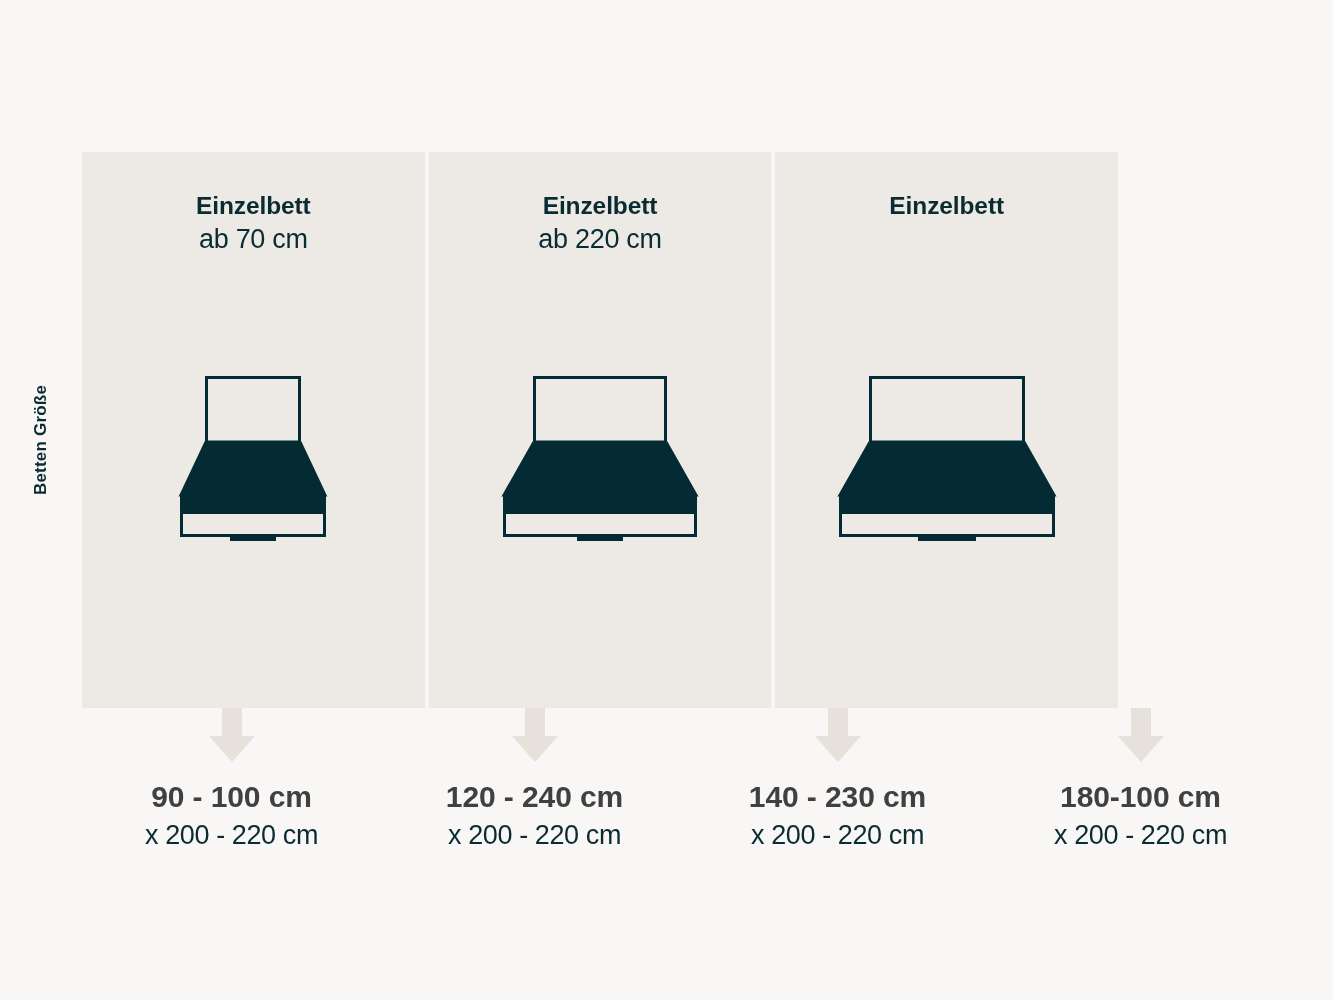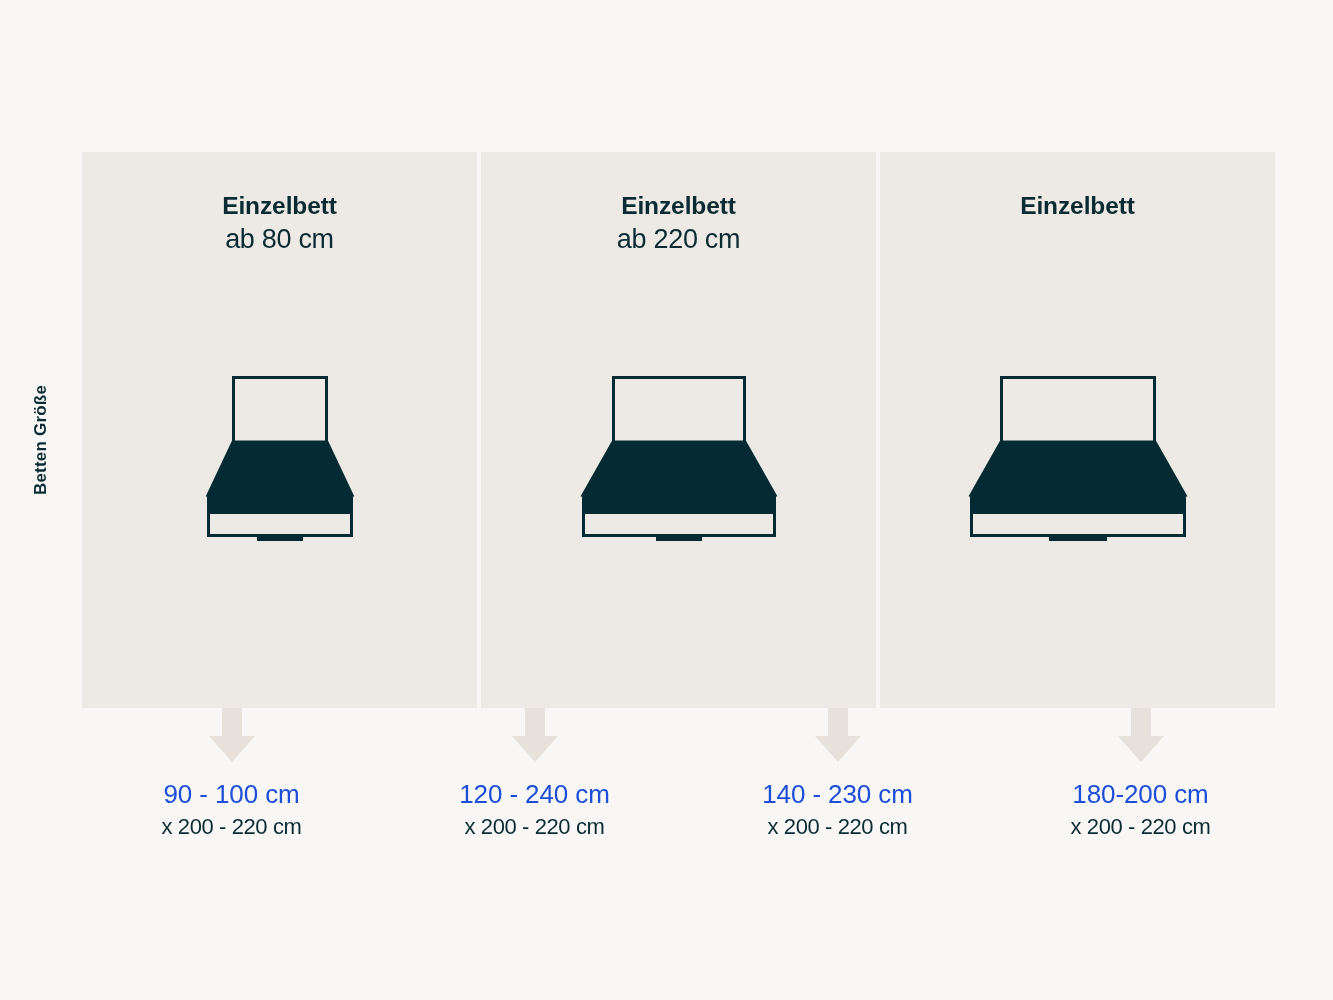--- a/index.html
+++ b/index.html
@@ -36,21 +36,21 @@
     font-weight: bold;
     letter-spacing: 0.2px;
     color: #0B2B33;
   }
 
   
   #columns {
     position: absolute;
     left: 82px;
     top: 152px;
-    width: 1193px;
+    width: 1036px;
     height: 556px;
     display: flex;
     gap: 4px;
   }
 
   .panel {
     flex: 1 1 0;
     background: #EDEAE5;
     position: relative;
   }
@@ -138,47 +138,47 @@
     width: 1208px;
     height: 100px;
     display: flex;
     gap: 4px;
   }
   .caption-cell {
     flex: 1 1 0;
     text-align: center;
   }
   .cap-main {
-    font-size: 26px;
-    font-weight: normal;
+    font-size: 30px;
+    font-weight: bold;
     letter-spacing: -0.1px;
     line-height: 1.25;
-    color: #1d4ed8;
+    color: #404040;
   }
   .cap-sub {
-    font-size: 22px;
+    font-size: 27px;
     font-weight: normal;
     letter-spacing: -0.4px;
     line-height: 1.45;
     color: #0B2B33;
   }
 </style>
 </head>
 <body>
 
 <div id="axis-label">
   <div class="rot">Betten Größe</div>
 </div>
 
 <div id="columns">
 
   <div class="panel">
     <div class="panel-head">
       <div class="panel-title">Einzelbett</div>
-      <div class="panel-sub">ab 80 cm</div>
+      <div class="panel-sub">ab 70 cm</div>
     </div>
     <div class="bed-wrap">
       <svg class="bed-svg" width="158" height="180" viewBox="0 0 158 180">
         <g fill="#042B33" stroke="#042B33" stroke-width="3" stroke-linejoin="miter">
           <rect x="32.5" y="7.5" width="93" height="66" fill="none"></rect>
           <path d="M32 72 L126 72 L151 125 L7 125 Z"></path>
           <rect x="7.5" y="125.5" width="143" height="40"></rect>
           <rect x="7.5" y="142.5" width="143" height="23" fill="#EDEAE5"></rect>
           <rect x="56" y="164" width="46" height="7" stroke="none"></rect>
         </g>
@@ -258,16 +258,16 @@
   </div>
   <div class="caption-cell">
     <div class="cap-main">120 - 240 cm</div>
     <div class="cap-sub">x 200 - 220 cm</div>
   </div>
   <div class="caption-cell">
     <div class="cap-main">140 - 230 cm</div>
     <div class="cap-sub">x 200 - 220 cm</div>
   </div>
   <div class="caption-cell">
-    <div class="cap-main">180-200 cm</div>
+    <div class="cap-main">180-100 cm</div>
     <div class="cap-sub">x 200 - 220 cm</div>
   </div>
 </div>
 
 </body></html>

